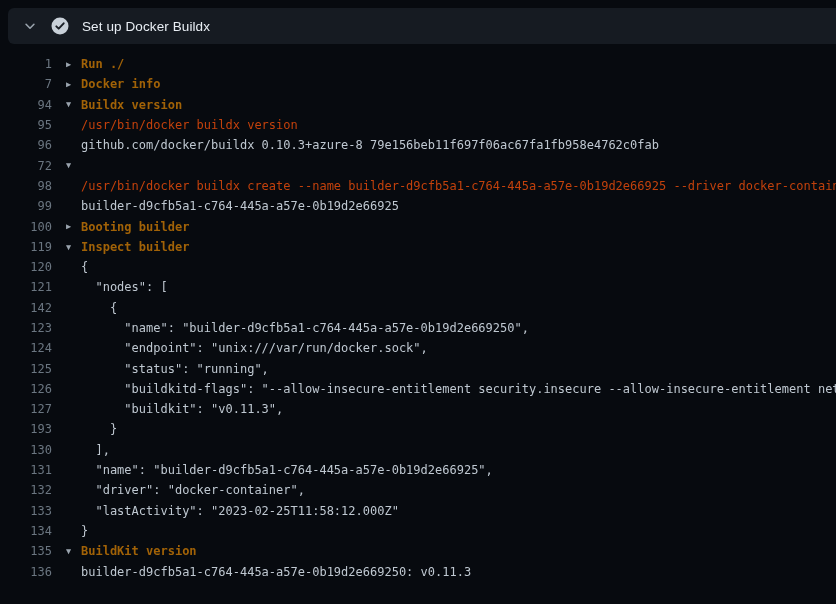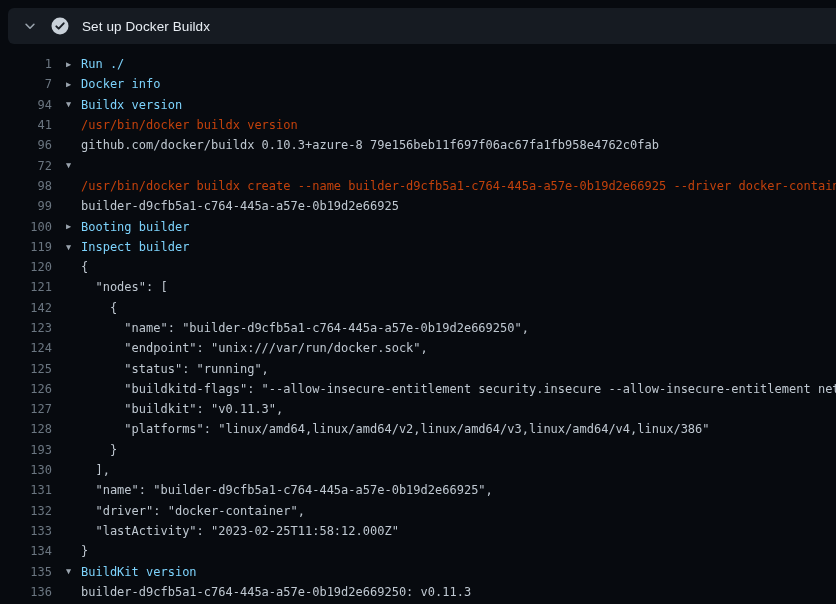--- a/index.html
+++ b/index.html
@@ -36,21 +36,21 @@
   }
   .ln {
     width:52px; flex:none; text-align:right; color:#6b7681;
     cursor:pointer;
   }
   .tg {
     margin-left:14px; width:12px; flex:none; color:#9aa4ae;
     font-size:8.5px; line-height:1; cursor:pointer; text-align:left;
   }
   .txt { margin-left:3px; color:#bfc8d1; }
-  .row.grp .txt { color:#7dd3fc; }
+  .row.grp .txt { color:#a16207;font-weight:bold; }
   .row.cmd .txt { color:#c2410c; }
 </style>
 </head>
 <body>
 
 <div class="viewport">
 
   <div class="step-header">
     <span class="chev">
       <svg width="14" height="14" viewBox="0 0 16 16">
@@ -63,36 +63,35 @@
         <path d="M5.3 9.3l2.4 2.4 5-5.4" fill="none" stroke="#1a1f26" stroke-width="1.9" stroke-linecap="round" stroke-linejoin="round"></path>
       </svg>
     </span>
     <span class="step-title">Set up Docker Buildx</span>
   </div>
 
   <div class="log">
       <div class="row grp"><span class="ln">1</span><span class="tg">▶</span><span class="txt">Run ./</span></div>
       <div class="row grp"><span class="ln">7</span><span class="tg">▶</span><span class="txt">Docker info</span></div>
       <div class="row grp"><span class="ln">94</span><span class="tg">▼</span><span class="txt">Buildx version</span></div>
-      <div class="row cmd"><span class="ln">41</span><span class="tg"></span><span class="txt">/usr/bin/docker buildx version</span></div>
+      <div class="row cmd"><span class="ln">95</span><span class="tg"></span><span class="txt">/usr/bin/docker buildx version</span></div>
       <div class="row out"><span class="ln">96</span><span class="tg"></span><span class="txt">github.com/docker/buildx 0.10.3+azure-8 79e156beb11f697f06ac67fa1fb958e4762c0fab</span></div>
       <div class="row grp"><span class="ln">72</span><span class="tg">▼</span></div>
       <div class="row cmd"><span class="ln">98</span><span class="tg"></span><span class="txt">/usr/bin/docker buildx create --name builder-d9cfb5a1-c764-445a-a57e-0b19d2e66925 --driver docker-container</span></div>
       <div class="row out"><span class="ln">99</span><span class="tg"></span><span class="txt">builder-d9cfb5a1-c764-445a-a57e-0b19d2e66925</span></div>
       <div class="row grp"><span class="ln">100</span><span class="tg">▶</span><span class="txt">Booting builder</span></div>
       <div class="row grp"><span class="ln">119</span><span class="tg">▼</span><span class="txt">Inspect builder</span></div>
       <div class="row out"><span class="ln">120</span><span class="tg"></span><span class="txt">{</span></div>
       <div class="row out"><span class="ln">121</span><span class="tg"></span><span class="txt">  "nodes": [</span></div>
       <div class="row out"><span class="ln">142</span><span class="tg"></span><span class="txt">    {</span></div>
       <div class="row out"><span class="ln">123</span><span class="tg"></span><span class="txt">      "name": "builder-d9cfb5a1-c764-445a-a57e-0b19d2e669250",</span></div>
       <div class="row out"><span class="ln">124</span><span class="tg"></span><span class="txt">      "endpoint": "unix:///var/run/docker.sock",</span></div>
       <div class="row out"><span class="ln">125</span><span class="tg"></span><span class="txt">      "status": "running",</span></div>
       <div class="row out"><span class="ln">126</span><span class="tg"></span><span class="txt">      "buildkitd-flags": "--allow-insecure-entitlement security.insecure --allow-insecure-entitlement network.host",</span></div>
       <div class="row out"><span class="ln">127</span><span class="tg"></span><span class="txt">      "buildkit": "v0.11.3",</span></div>
-      <div class="row out"><span class="ln">128</span><span class="tg"></span><span class="txt">      "platforms": "linux/amd64,linux/amd64/v2,linux/amd64/v3,linux/amd64/v4,linux/386"</span></div>
       <div class="row out"><span class="ln">193</span><span class="tg"></span><span class="txt">    }</span></div>
       <div class="row out"><span class="ln">130</span><span class="tg"></span><span class="txt">  ],</span></div>
       <div class="row out"><span class="ln">131</span><span class="tg"></span><span class="txt">  "name": "builder-d9cfb5a1-c764-445a-a57e-0b19d2e66925",</span></div>
       <div class="row out"><span class="ln">132</span><span class="tg"></span><span class="txt">  "driver": "docker-container",</span></div>
       <div class="row out"><span class="ln">133</span><span class="tg"></span><span class="txt">  "lastActivity": "2023-02-25T11:58:12.000Z"</span></div>
       <div class="row out"><span class="ln">134</span><span class="tg"></span><span class="txt">}</span></div>
       <div class="row grp"><span class="ln">135</span><span class="tg">▼</span><span class="txt">BuildKit version</span></div>
       <div class="row out"><span class="ln">136</span><span class="tg"></span><span class="txt">builder-d9cfb5a1-c764-445a-a57e-0b19d2e669250: v0.11.3</span></div>
     </div>
 

